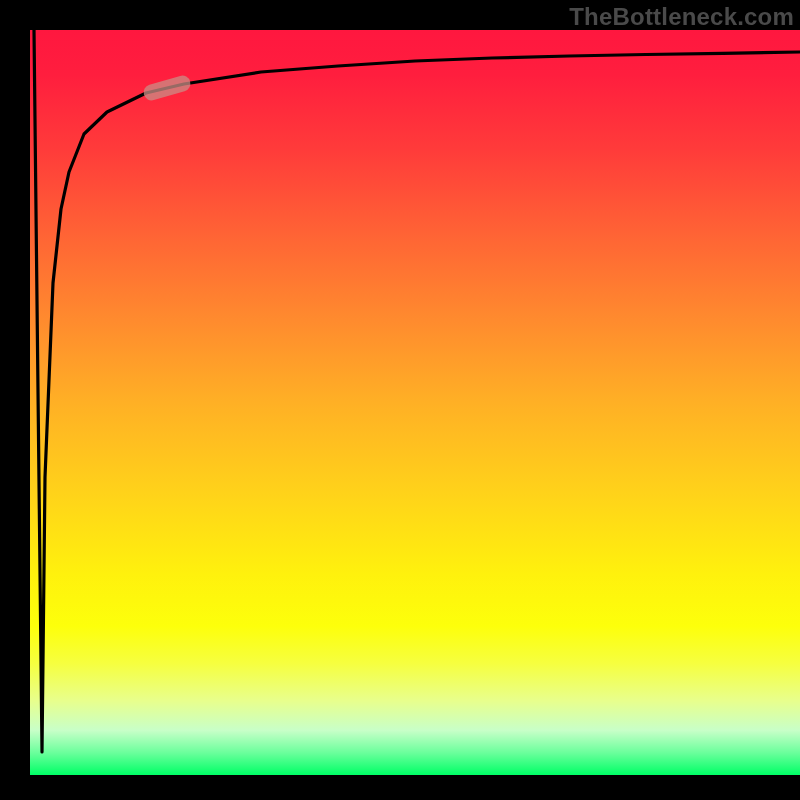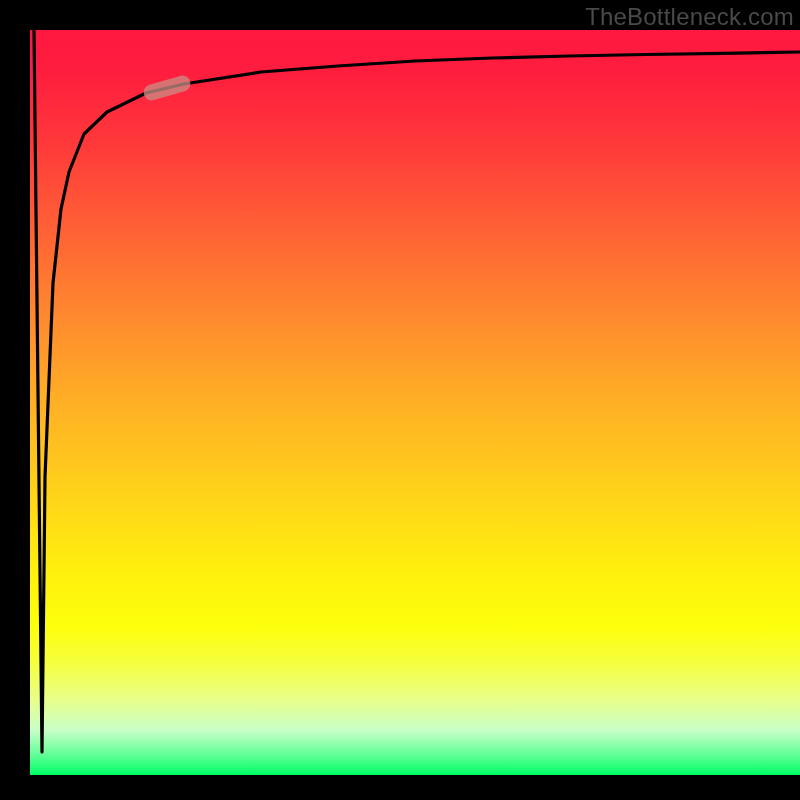--- a/index.html
+++ b/index.html
@@ -47,21 +47,21 @@
     top: 0;
     width: 770px;
     height: 745px;
   }
   .attribution {
     position: absolute;
     top: 3px;
     right: 6px;
     color: #4a4a4a;
     font-size: 24px;
-    font-weight: 400;
+    font-weight: 700;
     letter-spacing: 0.2px;
   }
 </style>
 </head>
 <body>
 
 <div class="stage">
 
   <div class="plot-area">
     <svg class="curve-svg" viewBox="0 0 770 745" preserveAspectRatio="none">

